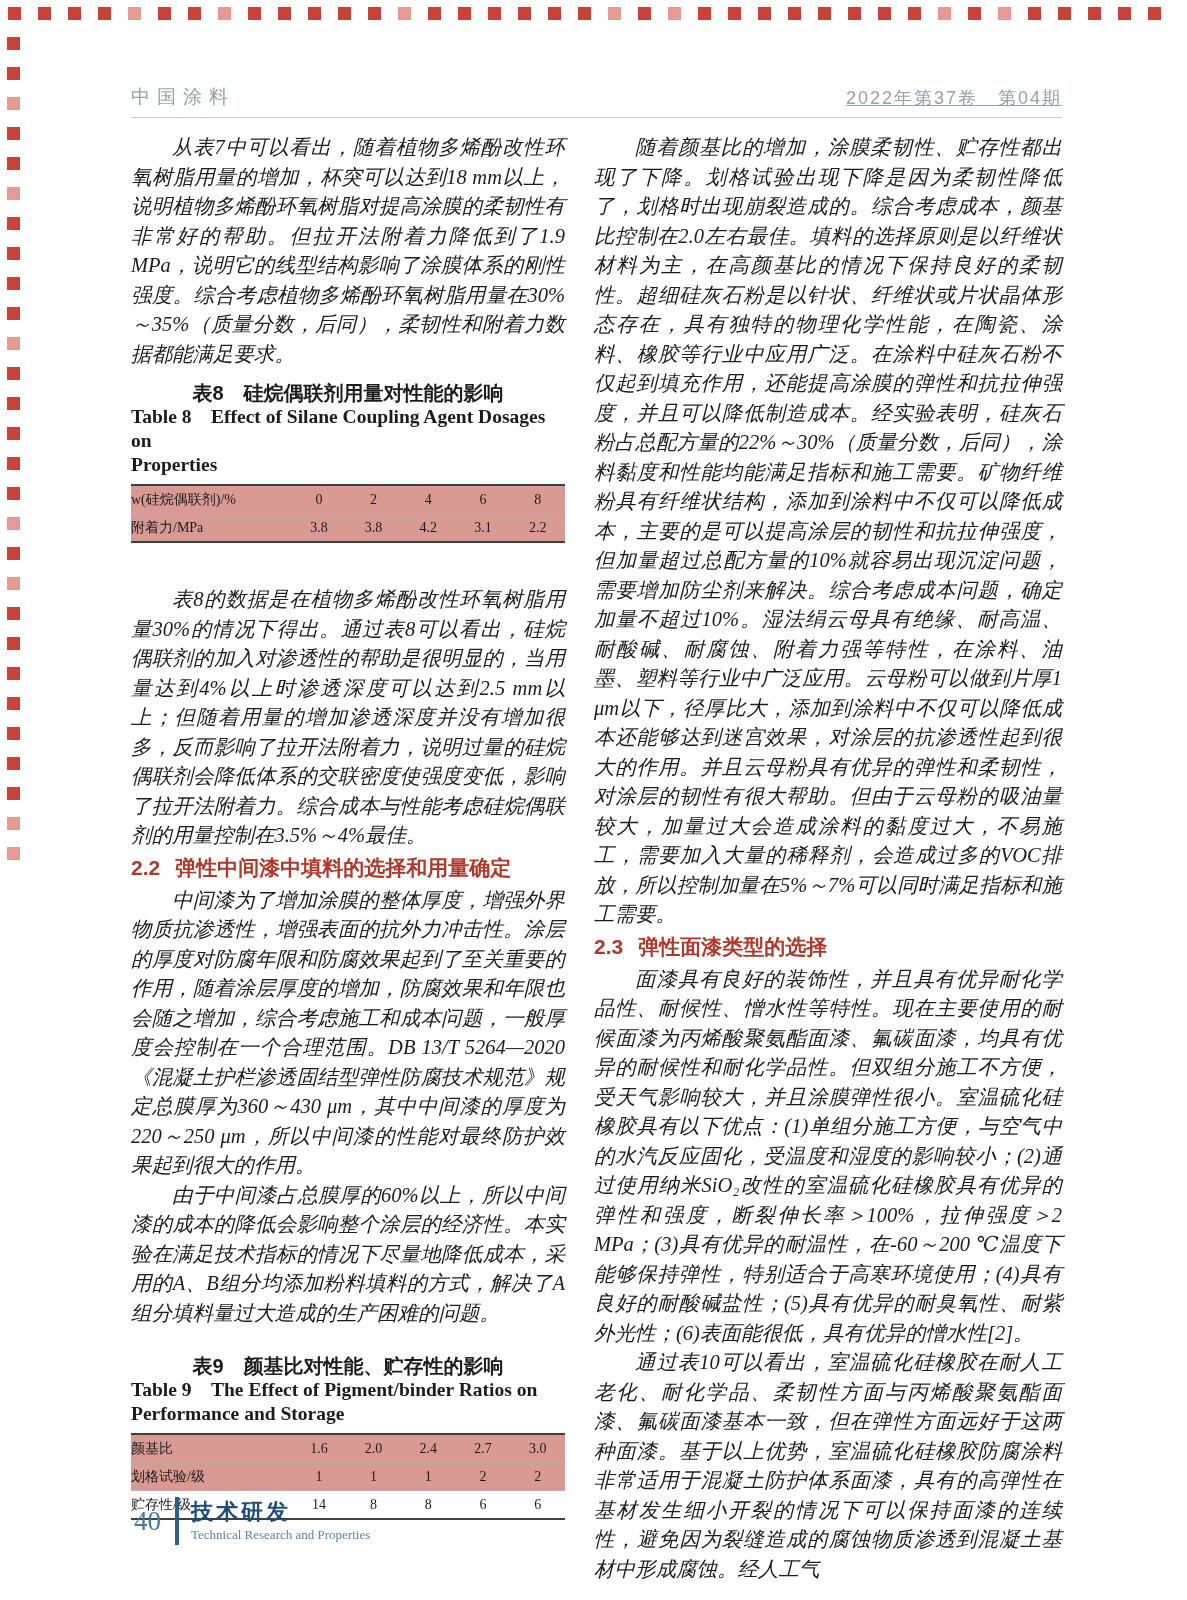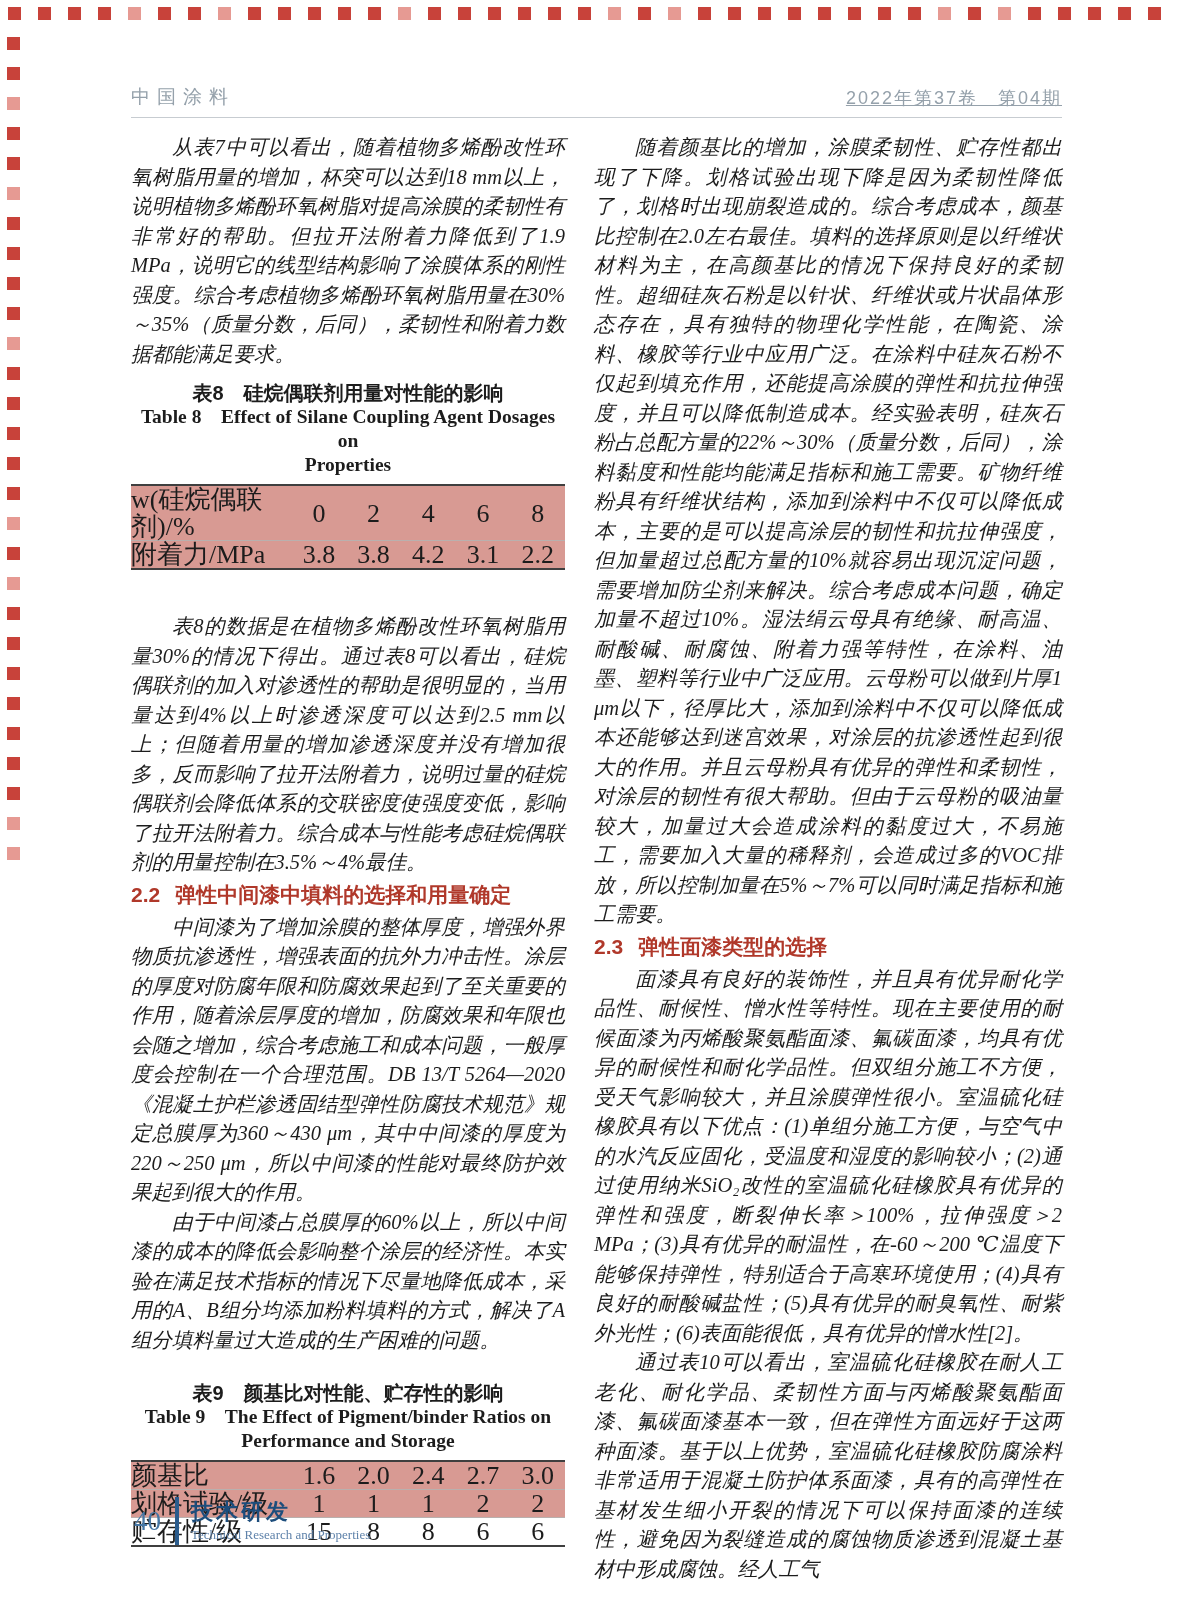--- a/index.html
+++ b/index.html
@@ -37,27 +37,27 @@
   }
   .section-head .sec-num{margin-right:15px;}
 
   
   .table-block{margin-top:12px;}
   .tbl-cap-cn{
     font-family:"Liberation Sans","DejaVu Sans",sans-serif;
     font-weight:bold;font-size:20px;text-align:center;line-height:24px;
   }
   .tbl-cap-en{
-    font-weight:bold;font-size:19.5px;text-align:center;line-height:24px;
+    font-weight:bold;font-size:19.5px;text-align:left;line-height:24px;
     font-family:"Liberation Serif","DejaVu Serif",serif;
   }
   table.data-table{
     width:100%;border-collapse:collapse;margin-top:7px;
     border-top:2px solid #3f3f3f;border-bottom:2px solid #3f3f3f;
-    font-size:26px;
+    font-size:14px;
   }
   table.data-table td{height:27px;padding:0;line-height:27px;}
   table.data-table tr.shaded{background:#d89a93;}
   table.data-table tr + tr td{border-top:1px solid #b9b0ae;}
   td.row-label{text-align:left;padding-left:10px;width:37%;}
   td.val{text-align:center;width:12.6%;}
   .mt42{margin-top:42px;}
   .mt26{margin-top:26px;}
 
   
@@ -208,21 +208,21 @@
         <tr class="shaded">
           <td class="row-label">划格试验/级</td>
           <td class="val">1</td>
           <td class="val">1</td>
           <td class="val">1</td>
           <td class="val">2</td>
           <td class="val">2</td>
         </tr>
         <tr>
           <td class="row-label">贮存性/级</td>
-          <td class="val">15</td>
+          <td class="val">14</td>
           <td class="val">8</td>
           <td class="val">8</td>
           <td class="val">6</td>
           <td class="val">6</td>
         </tr>
       </tbody>
         </table>
     </div>
   </div>
 

